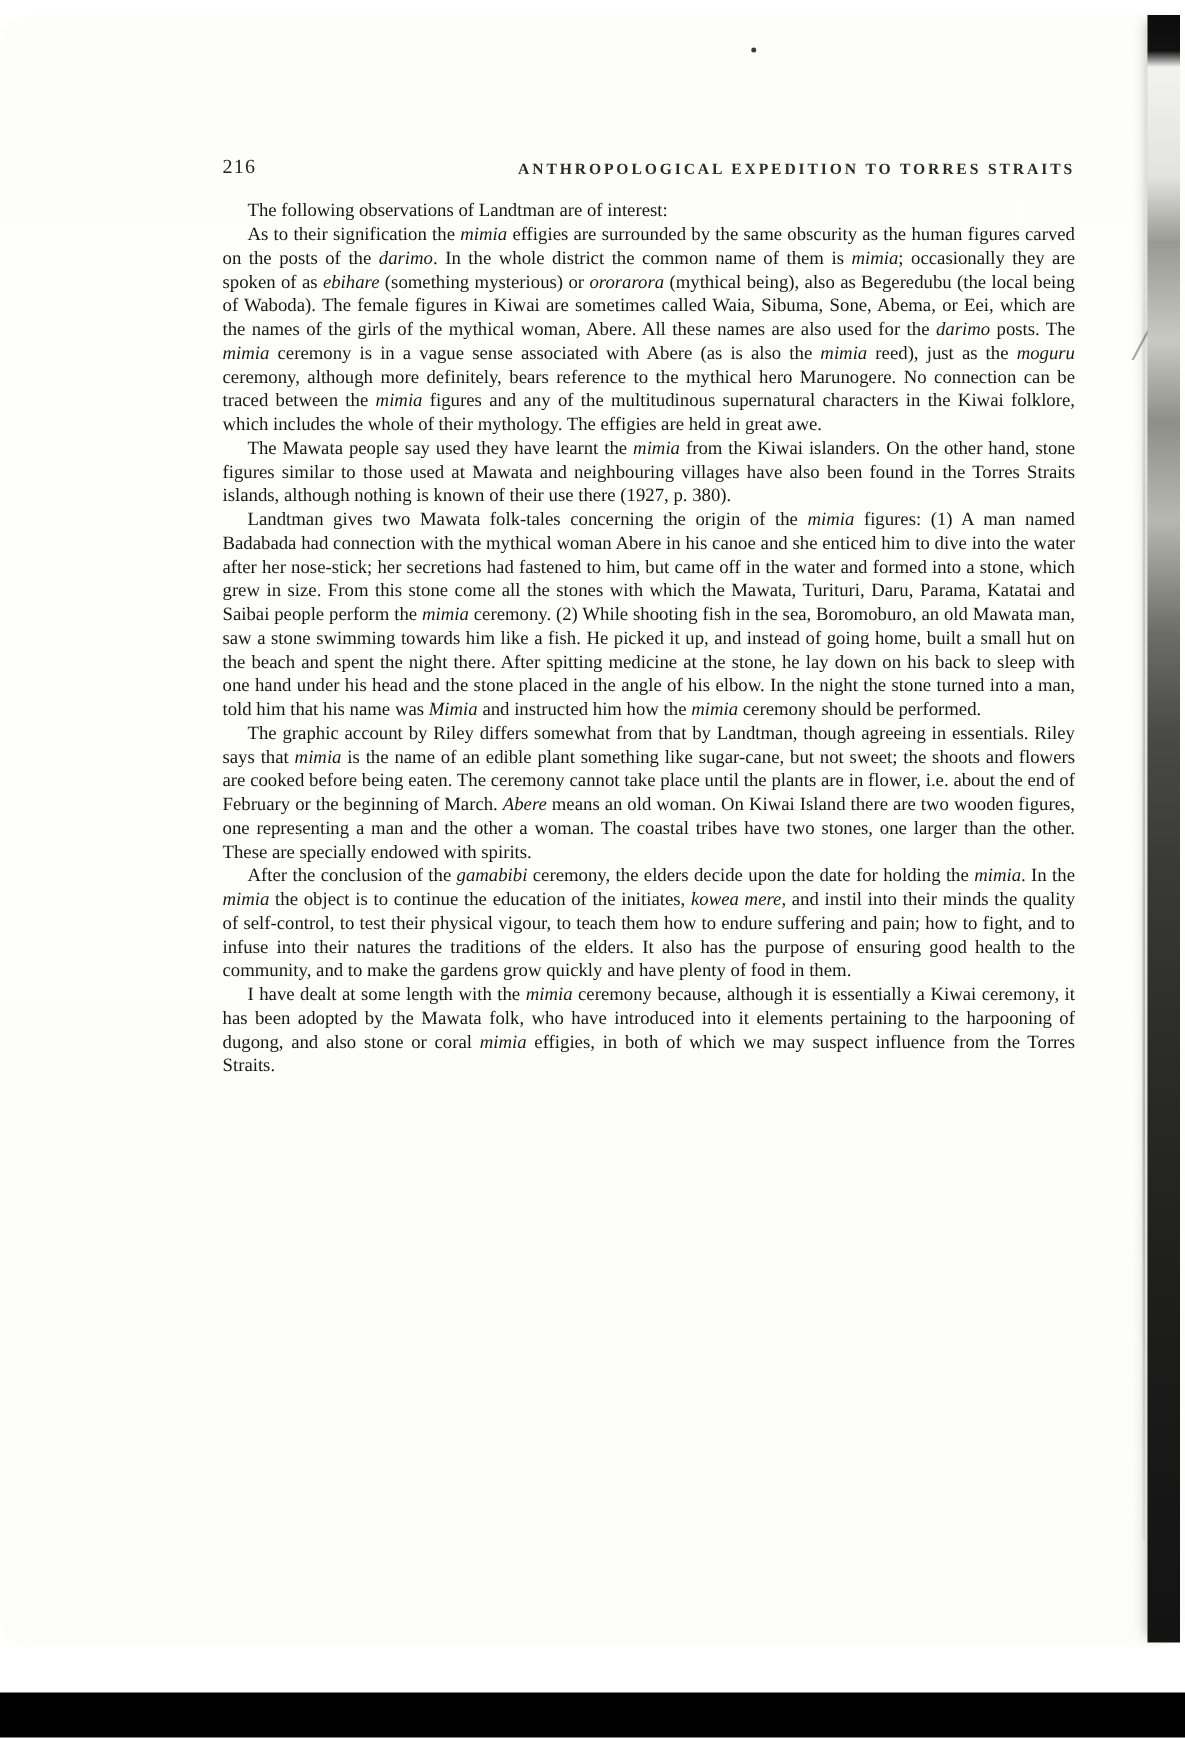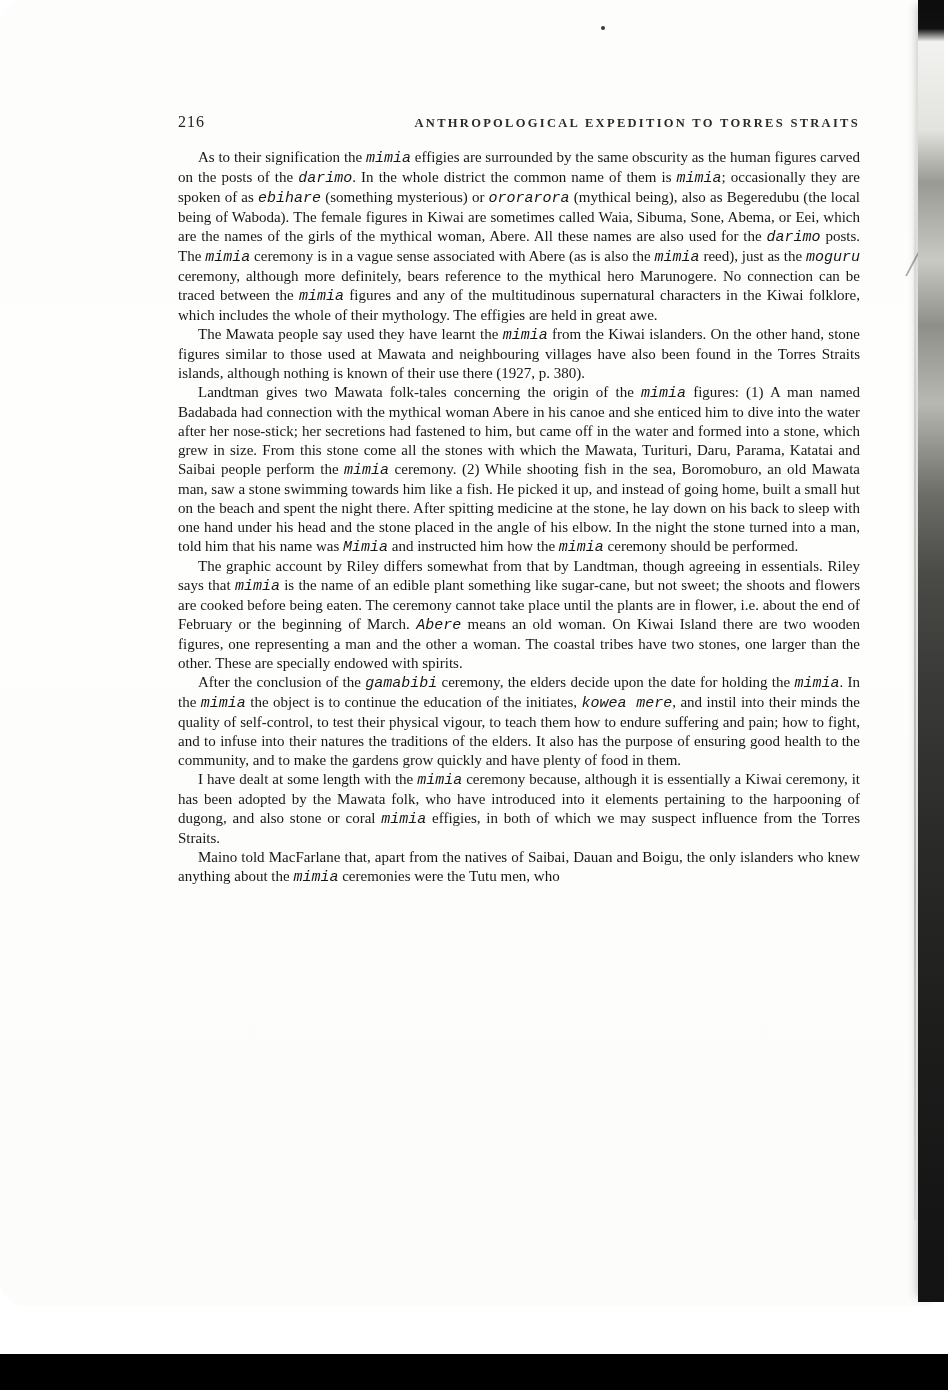--- a/index.html
+++ b/index.html
@@ -11,21 +11,21 @@
   }
   #frame {
     position: relative;
     width: 948px;
     height: 1390px;
     background: #ffffff;
     overflow: hidden;
   }
   .scan-page {
     position: absolute;
-    left: 0; top: 0;
+    left: 0; top: 12px;
     width: 948px; height: 1306px;
     background: linear-gradient(180deg, #fdfdfc 0%, #fefefd 40%, #fcfcfa 100%);
     border-radius: 25px;
   }
   .text-block {
     position: absolute;
     left: 178px; top: 112px;
     width: 682px;
     color: #1b1b1b;
   }
@@ -41,21 +41,21 @@
     color: #2a2a2a; white-space: nowrap;
   }
   .body-copy { margin-top: 4px; }
   .para {
     font-size: 15px;
     line-height: 19px;
     text-align: justify;
     text-indent: 20px;
     color: #171717;
   }
-  .it { font-style: italic; font-family: Liberation Mono, monospace; }
+  .it { font-style: italic; }
   
   .scan-edge {
     position: absolute;
     right: 4px; top: 0;
     width: 26px; height: 1302px;
     background: linear-gradient(180deg,
       #0c0c0c 0%, #111111 2.2%,
       #f2f2f0 3.2%, #e2e2de 10%,
       #9a9a94 14%, #c9c9c4 20%,
       #8f8f89 25%, #b8b8b2 31%,
@@ -119,27 +119,27 @@
 
     <div class="speck"></div>
 
     <div class="text-block">
       <div class="page-head">
         <span class="page-num">216</span>
         <span class="running-head">ANTHROPOLOGICAL EXPEDITION TO TORRES STRAITS</span>
       </div>
 
       <div class="body-copy">
+        <p class="para"><span>The following observations of Landtman are of interest:</span></p>
         <p class="para"><span>As to their signification the </span><span class="it">mimia</span><span> effigies are surrounded by the same obscurity as the human figures carved on the posts of the </span><span class="it">darimo</span><span>. In the whole district the common name of them is </span><span class="it">mimia</span><span>; occasionally they are spoken of as </span><span class="it">ebihare</span><span> (something mysterious) or </span><span class="it">ororarora</span><span> (mythical being), also as Begeredubu (the local being of Waboda). The female figures in Kiwai are sometimes called Waia, Sibuma, Sone, Abema, or Eei, which are the names of the girls of the mythical woman, Abere. All these names are also used for the </span><span class="it">darimo</span><span> posts. The </span><span class="it">mimia</span><span> ceremony is in a vague sense associated with Abere (as is also the </span><span class="it">mimia</span><span> reed), just as the </span><span class="it">moguru</span><span> ceremony, although more definitely, bears reference to the mythical hero Marunogere. No connection can be traced between the </span><span class="it">mimia</span><span> figures and any of the multitudinous supernatural characters in the Kiwai folklore, which includes the whole of their mythology. The effigies are held in great awe.</span></p>
         <p class="para"><span>The Mawata people say used they have learnt the </span><span class="it">mimia</span><span> from the Kiwai islanders. On the other hand, stone figures similar to those used at Mawata and neighbouring villages have also been found in the Torres Straits islands, although nothing is known of their use there (1927, p. 380).</span></p>
         <p class="para"><span>Landtman gives two Mawata folk-tales concerning the origin of the </span><span class="it">mimia</span><span> figures: (1) A man named Badabada had connection with the mythical woman Abere in his canoe and she enticed him to dive into the water after her nose-stick; her secretions had fastened to him, but came off in the water and formed into a stone, which grew in size. From this stone come all the stones with which the Mawata, Turituri, Daru, Parama, Katatai and Saibai people perform the </span><span class="it">mimia</span><span> ceremony. (2) While shooting fish in the sea, Boromoburo, an old Mawata man, saw a stone swimming towards him like a fish. He picked it up, and instead of going home, built a small hut on the beach and spent the night there. After spitting medicine at the stone, he lay down on his back to sleep with one hand under his head and the stone placed in the angle of his elbow. In the night the stone turned into a man, told him that his name was </span><span class="it">Mimia</span><span> and instructed him how the </span><span class="it">mimia</span><span> ceremony should be performed.</span></p>
         <p class="para"><span>The graphic account by Riley differs somewhat from that by Landtman, though agreeing in essentials. Riley says that </span><span class="it">mimia</span><span> is the name of an edible plant something like sugar-cane, but not sweet; the shoots and flowers are cooked before being eaten. The ceremony cannot take place until the plants are in flower, i.e. about the end of February or the beginning of March. </span><span class="it">Abere</span><span> means an old woman. On Kiwai Island there are two wooden figures, one representing a man and the other a woman. The coastal tribes have two stones, one larger than the other. These are specially endowed with spirits.</span></p>
         <p class="para"><span>After the conclusion of the </span><span class="it">gamabibi</span><span> ceremony, the elders decide upon the date for holding the </span><span class="it">mimia</span><span>. In the </span><span class="it">mimia</span><span> the object is to continue the education of the initiates, </span><span class="it">kowea mere</span><span>, and instil into their minds the quality of self-control, to test their physical vigour, to teach them how to endure suffering and pain; how to fight, and to infuse into their natures the traditions of the elders. It also has the purpose of ensuring good health to the community, and to make the gardens grow quickly and have plenty of food in them.</span></p>
         <p class="para"><span>I have dealt at some length with the </span><span class="it">mimia</span><span> ceremony because, although it is essentially a Kiwai ceremony, it has been adopted by the Mawata folk, who have introduced into it elements pertaining to the harpooning of dugong, and also stone or coral </span><span class="it">mimia</span><span> effigies, in both of which we may suspect influence from the Torres Straits.</span></p>
-        <p class="para"><span>Maino told MacFarlane that, apart from the natives of Saibai, Dauan and Boigu, the only islanders who knew anything about the </span><span class="it">mimia</span><span> ceremonies were the Tutu men, who</span></p>
       </div>
     </div>
 
     <div class="scan-edge-inner-line"></div>
     <div class="smudge"></div>
     <div class="scan-edge"></div>
   </div>
 
   <div class="watermark-bar" style="background: rgb(0, 0, 0); color: rgb(255, 255, 255);">
     <div class="alamy-logo">alamy</div>

